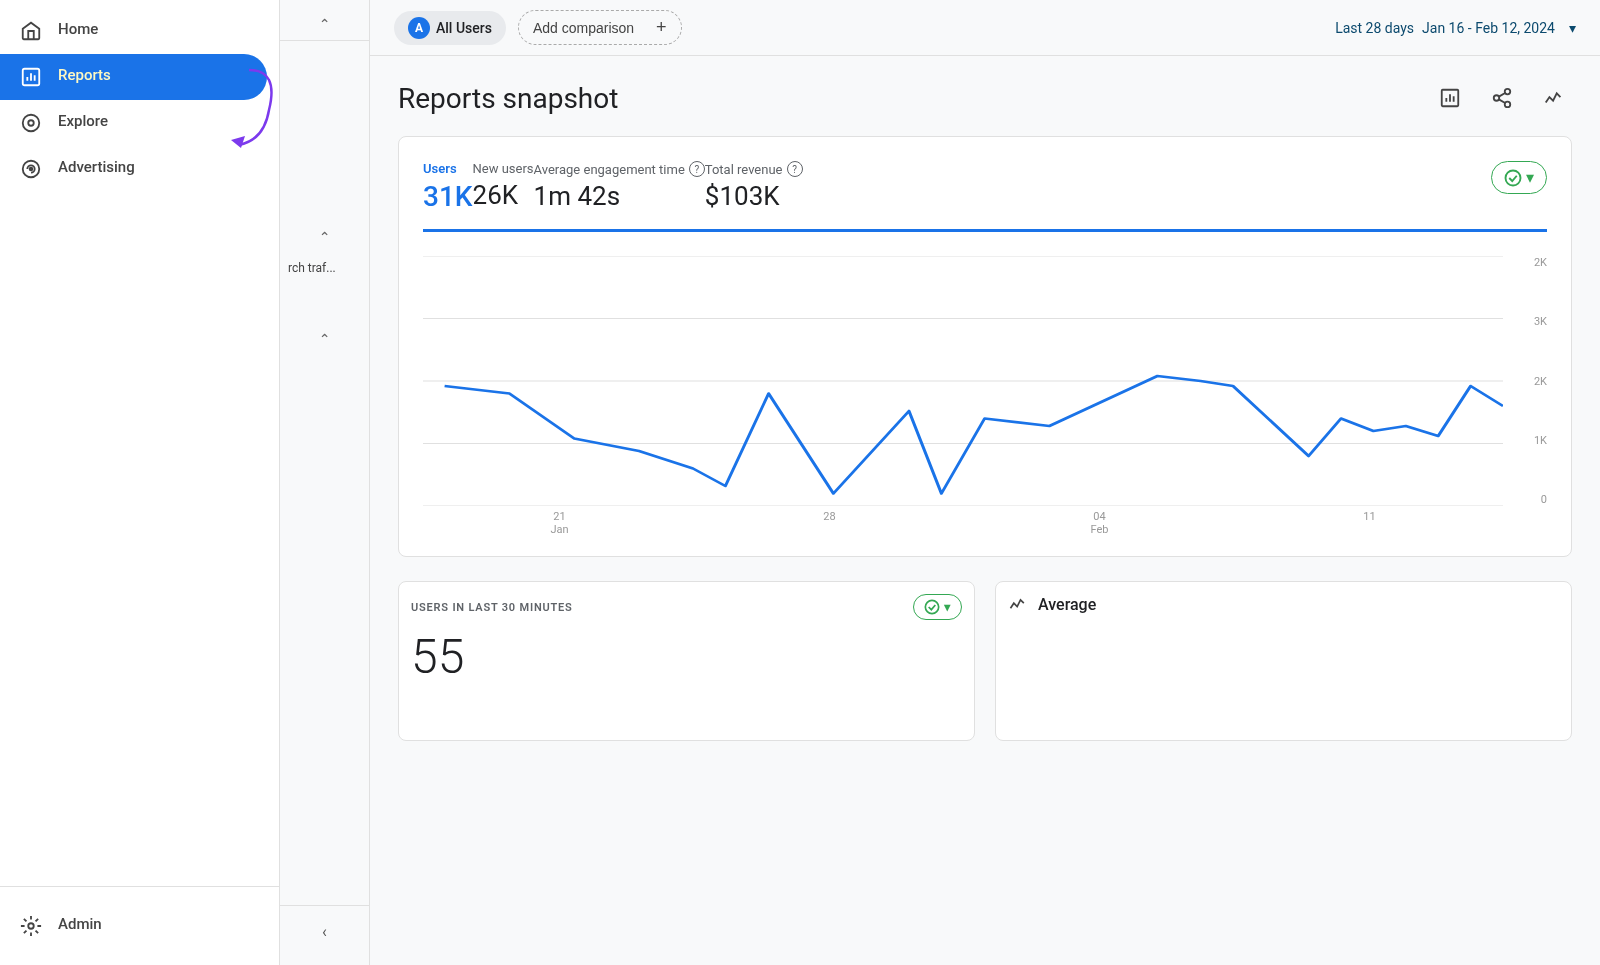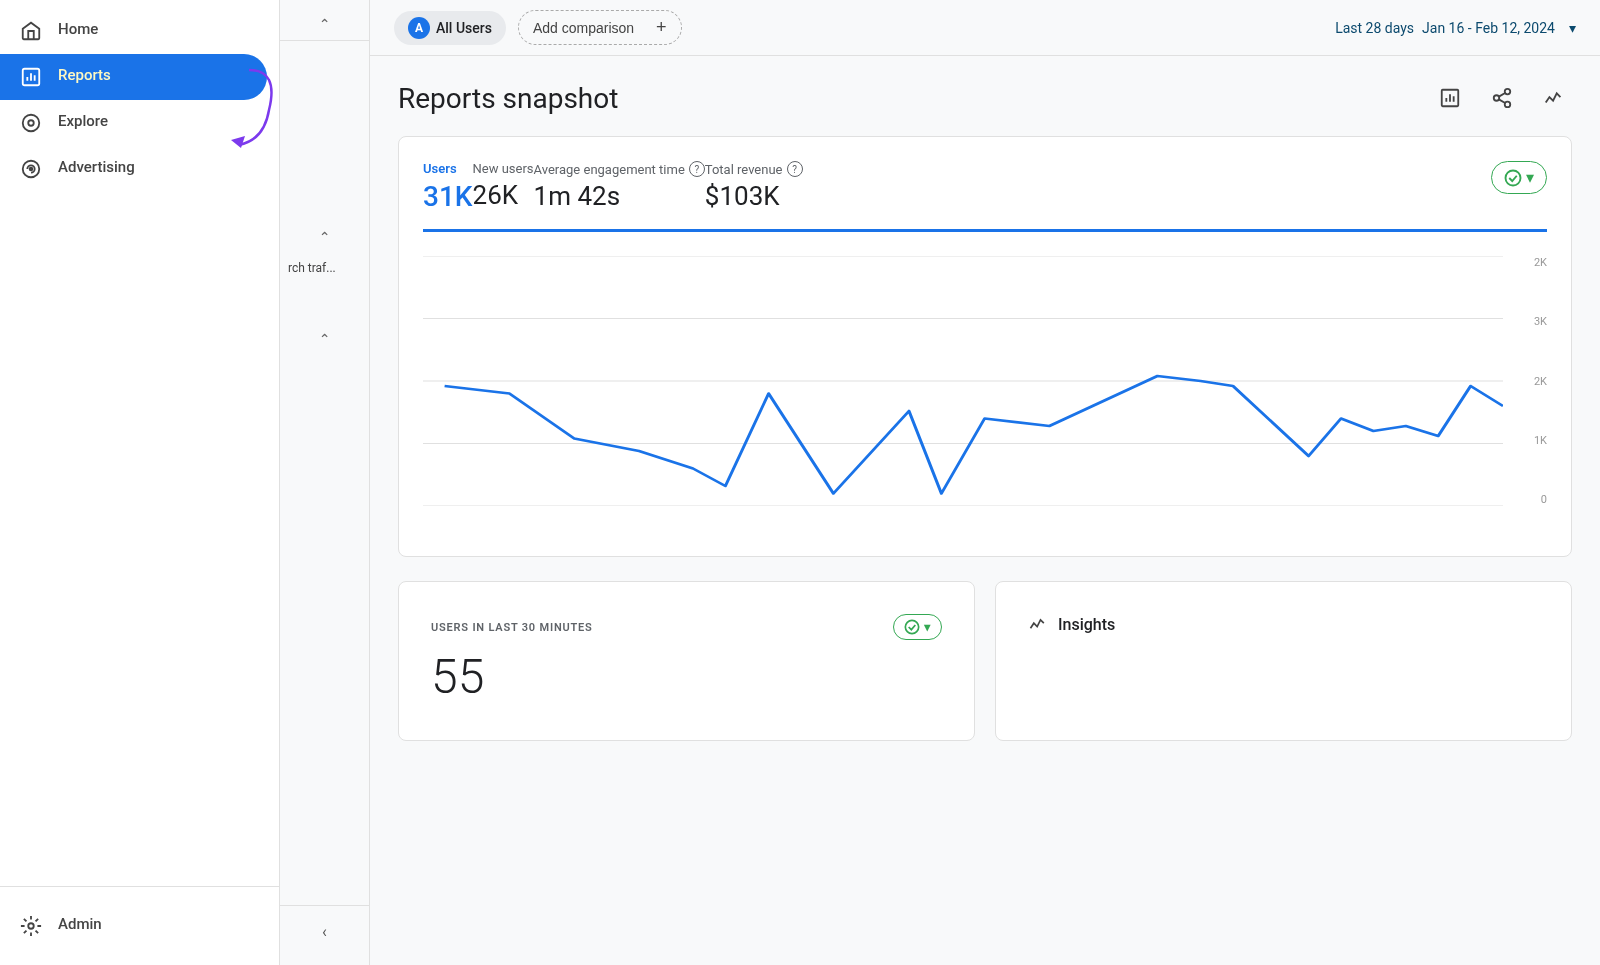--- a/index.html
+++ b/index.html
@@ -296,21 +296,21 @@
     .bottom-cards {
       display: grid;
       grid-template-columns: 1fr 1fr;
       gap: 20px;
     }
 
     .bottom-card {
       background: #fff;
       border-radius: 8px;
       border: 1px solid #e0e0e0;
-      padding: 32px;
+      padding: 12px;
       min-height: 160px;
     }
 
     .card-label {
       font-size: 11px;
       font-weight: 600;
       color: #5f6368;
       letter-spacing: 0.8px;
       text-transform: uppercase;
       margin-bottom: 8px;
@@ -585,20 +585,38 @@
             <line x1="0" y1="0" x2="900" y2="0" class="grid-line"></line>
             <line x1="0" y1="60" x2="900" y2="60" class="grid-line"></line>
             <line x1="0" y1="120" x2="900" y2="120" class="grid-line"></line>
             <line x1="0" y1="180" x2="900" y2="180" class="grid-line"></line>
             <line x1="0" y1="240" x2="900" y2="240" class="grid-line"></line>
 
             <polyline id="chart-line" fill="none" stroke="#1a73e8" stroke-width="2.5" stroke-linejoin="round" points="18,124.80000000000001 72,132 126.00000000000001,175.2 180,187.20000000000002 225,204 252.00000000000003,220.8 288,132 342,228 405,148.8 432,228 468,156 522,163.20000000000002 558,144 612,115.19999999999999 648,120 675,124.80000000000001 720,172.79999999999998 738,192 765,156 792,168 819,163.20000000000002 846,172.79999999999998 873,124.80000000000001 900,144"></polyline>
           </svg>
         </div>
 
+        <div class="chart-x-labels">
+          <div class="x-label">
+            <span>21</span>
+            <span>Jan</span>
+          </div>
+          <div class="x-label">
+            <span>28</span>
+            <span></span>
+          </div>
+          <div class="x-label">
+            <span>04</span>
+            <span>Feb</span>
+          </div>
+          <div class="x-label">
+            <span>11</span>
+            <span></span>
+          </div>
+        </div>
 
       </div>
 
     </div>
 
     <div class="bottom-cards">
 
       <div class="bottom-card">
         <div class="card-label">
           <span>USERS IN LAST 30 MINUTES</span>
@@ -611,20 +629,20 @@
           </div>
         </div>
         <div class="card-value">55</div>
       </div>
 
       <div class="bottom-card">
         <div class="insights-header">
           <svg width="20" height="20" viewBox="0 0 24 24" fill="none" stroke="#444" stroke-width="2">
             <path d="M3 17l4-6 4 4 4-8 4 4"></path>
           </svg>
-          <span>Insights</span>
+          <span>Average</span>
         </div>
       </div>
 
     </div>
 
   </div>
 </div>
 
 </body></html>

